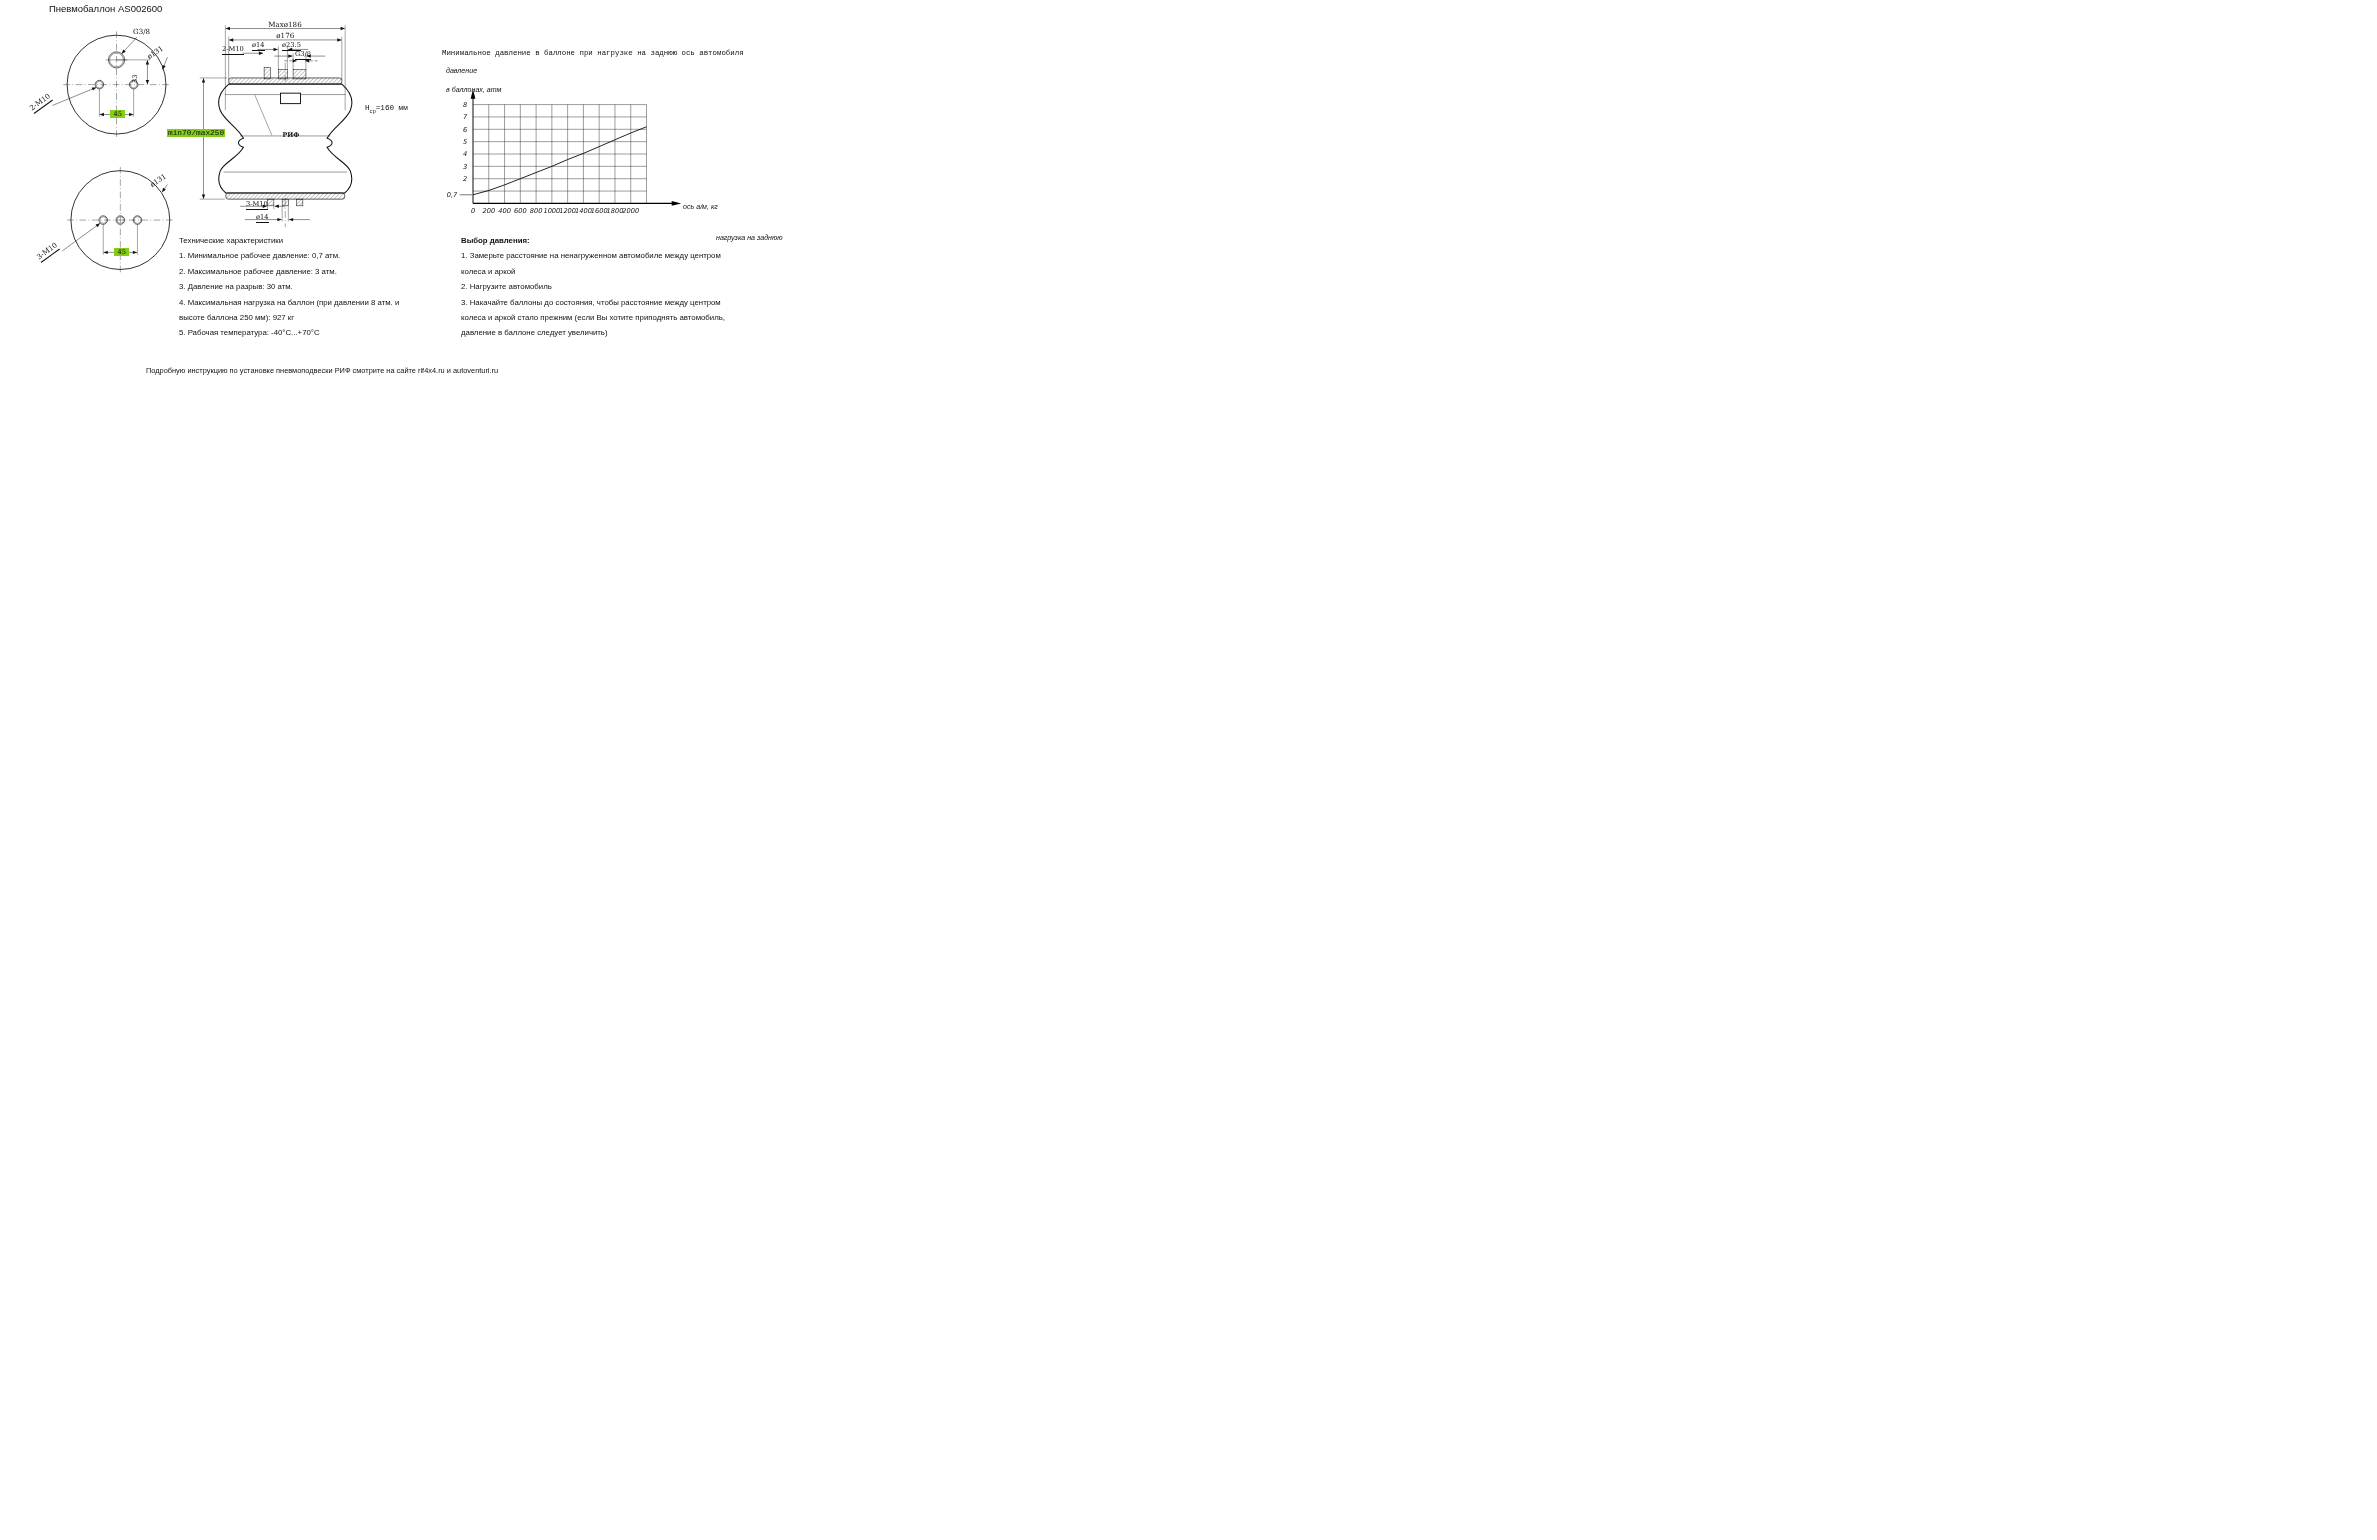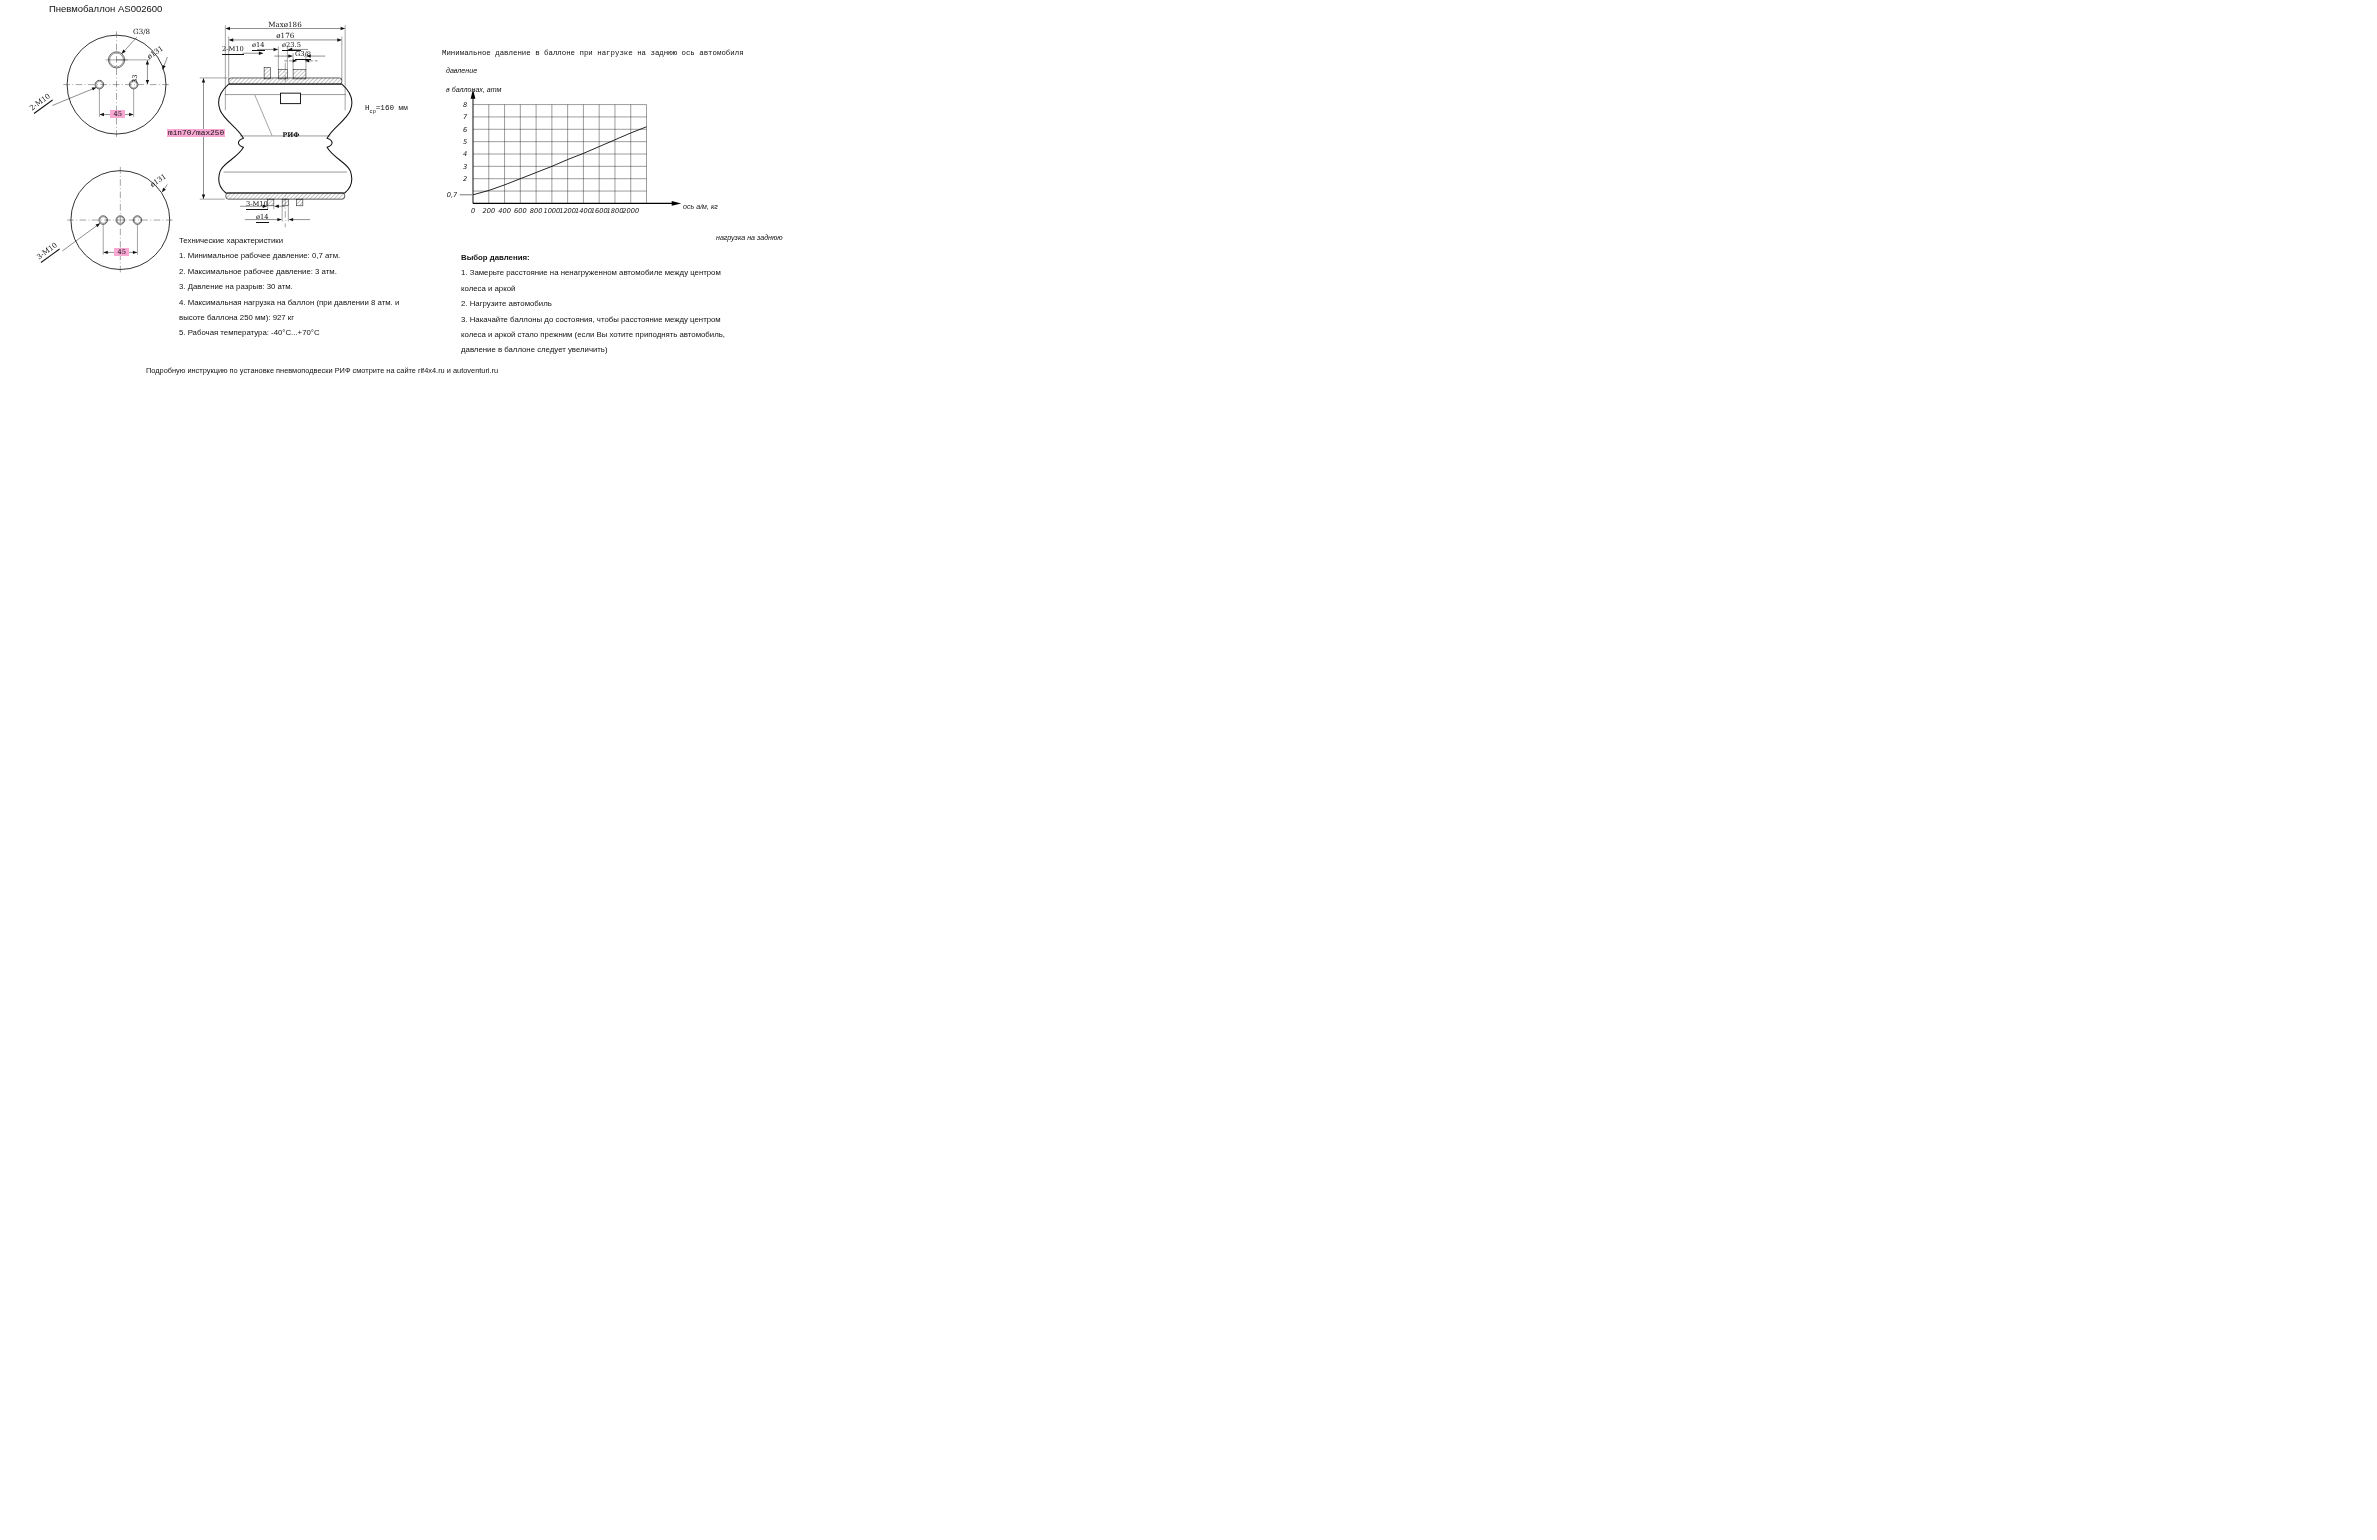--- a/index.html
+++ b/index.html
@@ -8,26 +8,26 @@
   #art{position:absolute;left:0;top:0;}
   .abs{position:absolute;white-space:nowrap;}
   .sans{font-family:Liberation Mono, monospace;}
   .dim{font-family:"DejaVu Serif",serif;font-size:7.1px;color:#111;}
   .dimsm{font-family:"DejaVu Serif",serif;font-size:6.7px;color:#111;}
   .uln{border-bottom:0.7px solid #111;padding-bottom:0.5px;}
   .it{font-family:Liberation Sans, sans-serif;font-style:italic;font-size:7.1px;color:#111;}
   .rotm33{transform:rotate(-33deg);transform-origin:left bottom;}
   .rotm36{transform:rotate(-36deg);transform-origin:left bottom;}
   .rotm90{transform:rotate(-90deg);transform-origin:left bottom;}
-  .wbg{background:#f9a8d4;padding:0 1px;}
+  .wbg{background:#84cc16;padding:0 1px;}
   #page-title{left:49px;top:2.9px;font-size:9.5px;}
   #chart-title{left:442px;top:49px;font-size:7.4px;}
   #footer{left:146px;top:366px;font-size:7.4px;}
   #specs{left:179px;top:233px;font-size:7.8px;line-height:15.4px;}
-  #pressure{left:461px;top:233px;font-size:7.8px;line-height:15.4px;margin-top:17px;}
+  #pressure{left:461px;top:233px;font-size:7.8px;line-height:15.4px;}
   .bold{font-weight:bold;}
   .logo{font-family:"DejaVu Serif",serif;font-weight:bold;font-size:6.4px;text-align:center;margin-top:36px;}
   .ctr{text-align:center;}
 </style>
 </head>
 <body>
 
 <div id="page">
 
   <svg id="art" width="802" height="385" viewBox="0 0 1687 810">

